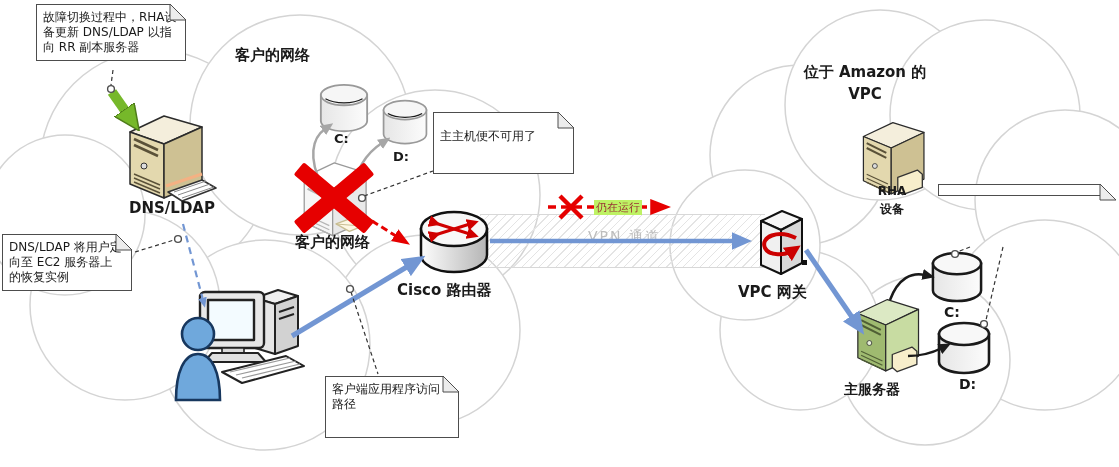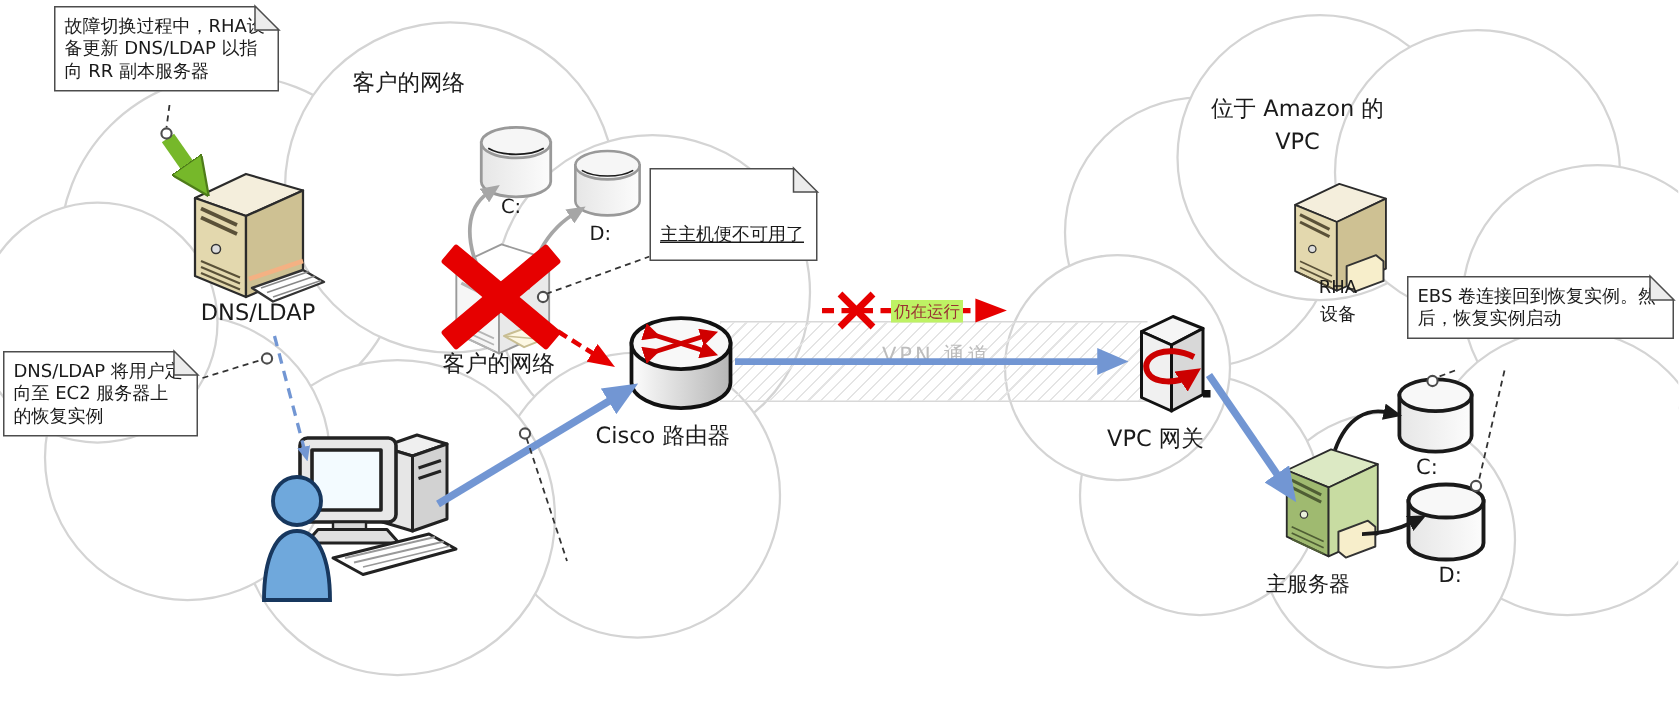--- a/index.html
+++ b/index.html
@@ -4,21 +4,21 @@
 <style>
   html,body{margin:0;padding:0;background:#fff;}
   #canvas{
     position:relative;width:1119px;height:467px;background:#fff;overflow:hidden;
     font-family:"DejaVu Sans","Liberation Sans",sans-serif;color:#1a1a1a;
   }
   svg{position:absolute;overflow:visible;}
   .layer{position:absolute;left:0;top:0;}
 
   
-  .lbl{position:absolute;font-size:15px;white-space:nowrap;z-index:6;}
+  .lbl{position:absolute;font-size:15px;white-space:nowrap;z-index:6;font-weight:bold;}
   .lbl-sm{font-size:13px;}
   .center{text-align:center;white-space:normal;}
 
   
   .note{
     position:absolute;background:#fff;border:1px solid #4d4d4d;
     font-size:12px;line-height:1.25;padding:5px 7px 5px 6px;z-index:7;
     box-sizing:border-box;
   }
   .note .fold{position:absolute;top:-1px;right:-1px;width:16px;height:16px;}
@@ -325,31 +325,37 @@
   </div>
 
   <div class="note" style="left:2px;top:234px;width:130px;">
     <span>DNS/LDAP 将用户定向至 EC2 服务器上的恢复实例</span>
     <svg class="fold" width="17" height="17">
       <path d="M0,-1 L18,-1 L18,17 Z" fill="#fff" stroke="#fff"></path>
       <path d="M0,0 L16,16 L0,16 Z" fill="#ececec" stroke="#4d4d4d" stroke-width="1"></path>
     </svg>
   </div>
 
-  <div class="note" style="left:433px;top:112px;width:112px;height:62px;padding-top:36px;text-decoration:underline;">
+  <div class="note" style="left:433px;top:112px;width:141px;height:62px;padding-top:16px;">
     <span>主主机便不可用了</span>
     <svg class="fold" width="17" height="17">
       <path d="M0,-1 L18,-1 L18,17 Z" fill="#fff" stroke="#fff"></path>
       <path d="M0,0 L16,16 L0,16 Z" fill="#ececec" stroke="#4d4d4d" stroke-width="1"></path>
     </svg>
   </div>
 
+  <div class="note" style="left:325px;top:376px;width:134px;height:62px;">
+    <span>客户端应用程序访问路径</span>
+    <svg class="fold" width="17" height="17">
+      <path d="M0,-1 L18,-1 L18,17 Z" fill="#fff" stroke="#fff"></path>
+      <path d="M0,0 L16,16 L0,16 Z" fill="#ececec" stroke="#4d4d4d" stroke-width="1"></path>
+    </svg>
+  </div>
 
   <div class="note" style="left:938px;top:184px;width:178px;">
-    <span>EBS 卷连接回到恢复实例。然后，恢复实例启动</span>
     <svg class="fold" width="17" height="17">
       <path d="M0,-1 L18,-1 L18,17 Z" fill="#fff" stroke="#fff"></path>
       <path d="M0,0 L16,16 L0,16 Z" fill="#ececec" stroke="#4d4d4d" stroke-width="1"></path>
     </svg>
   </div>
 
   <div class="lbl" style="left:235px;top:46px;">客户的网络</div>
 
   <div class="lbl center" style="left:795px;top:62px;width:140px;line-height:1.45;text-align:center;">
     <span>位于 Amazon 的</span><br>

